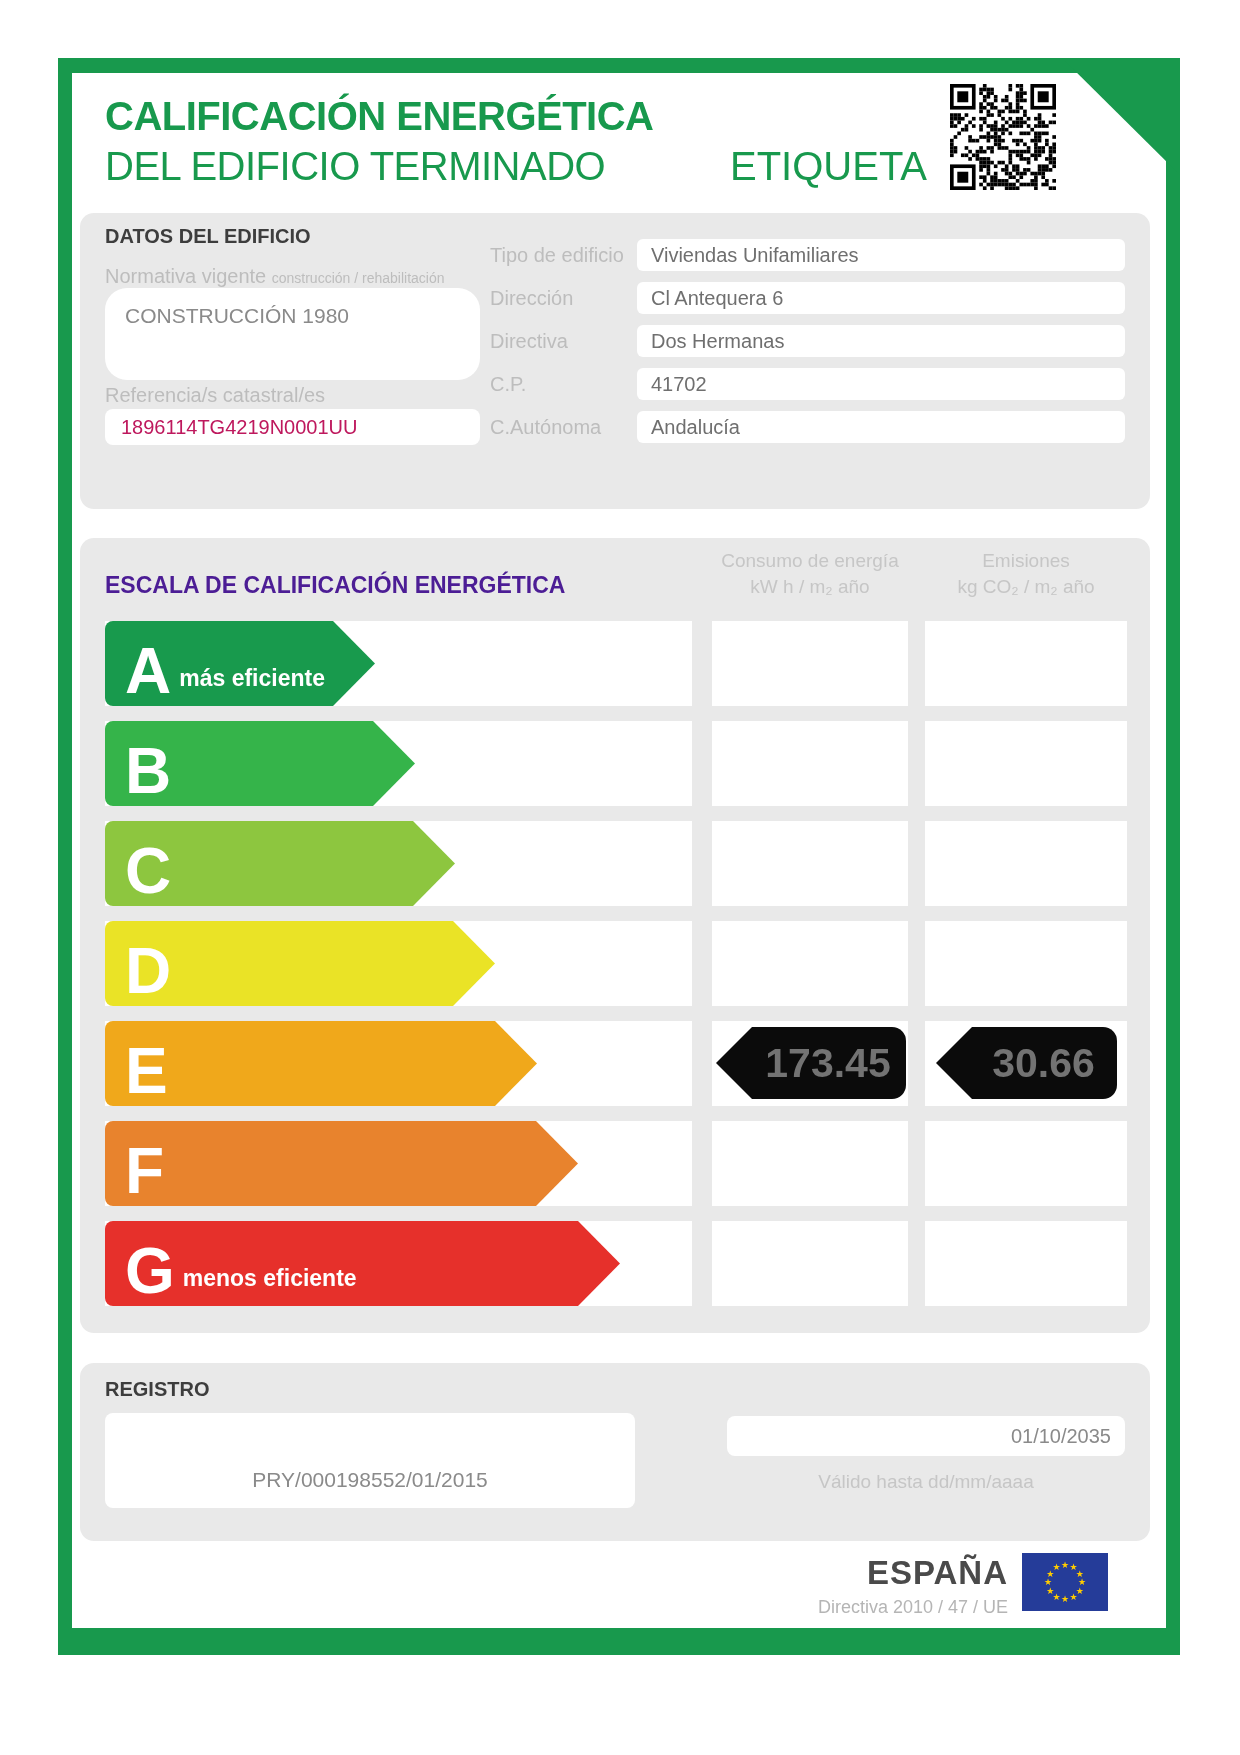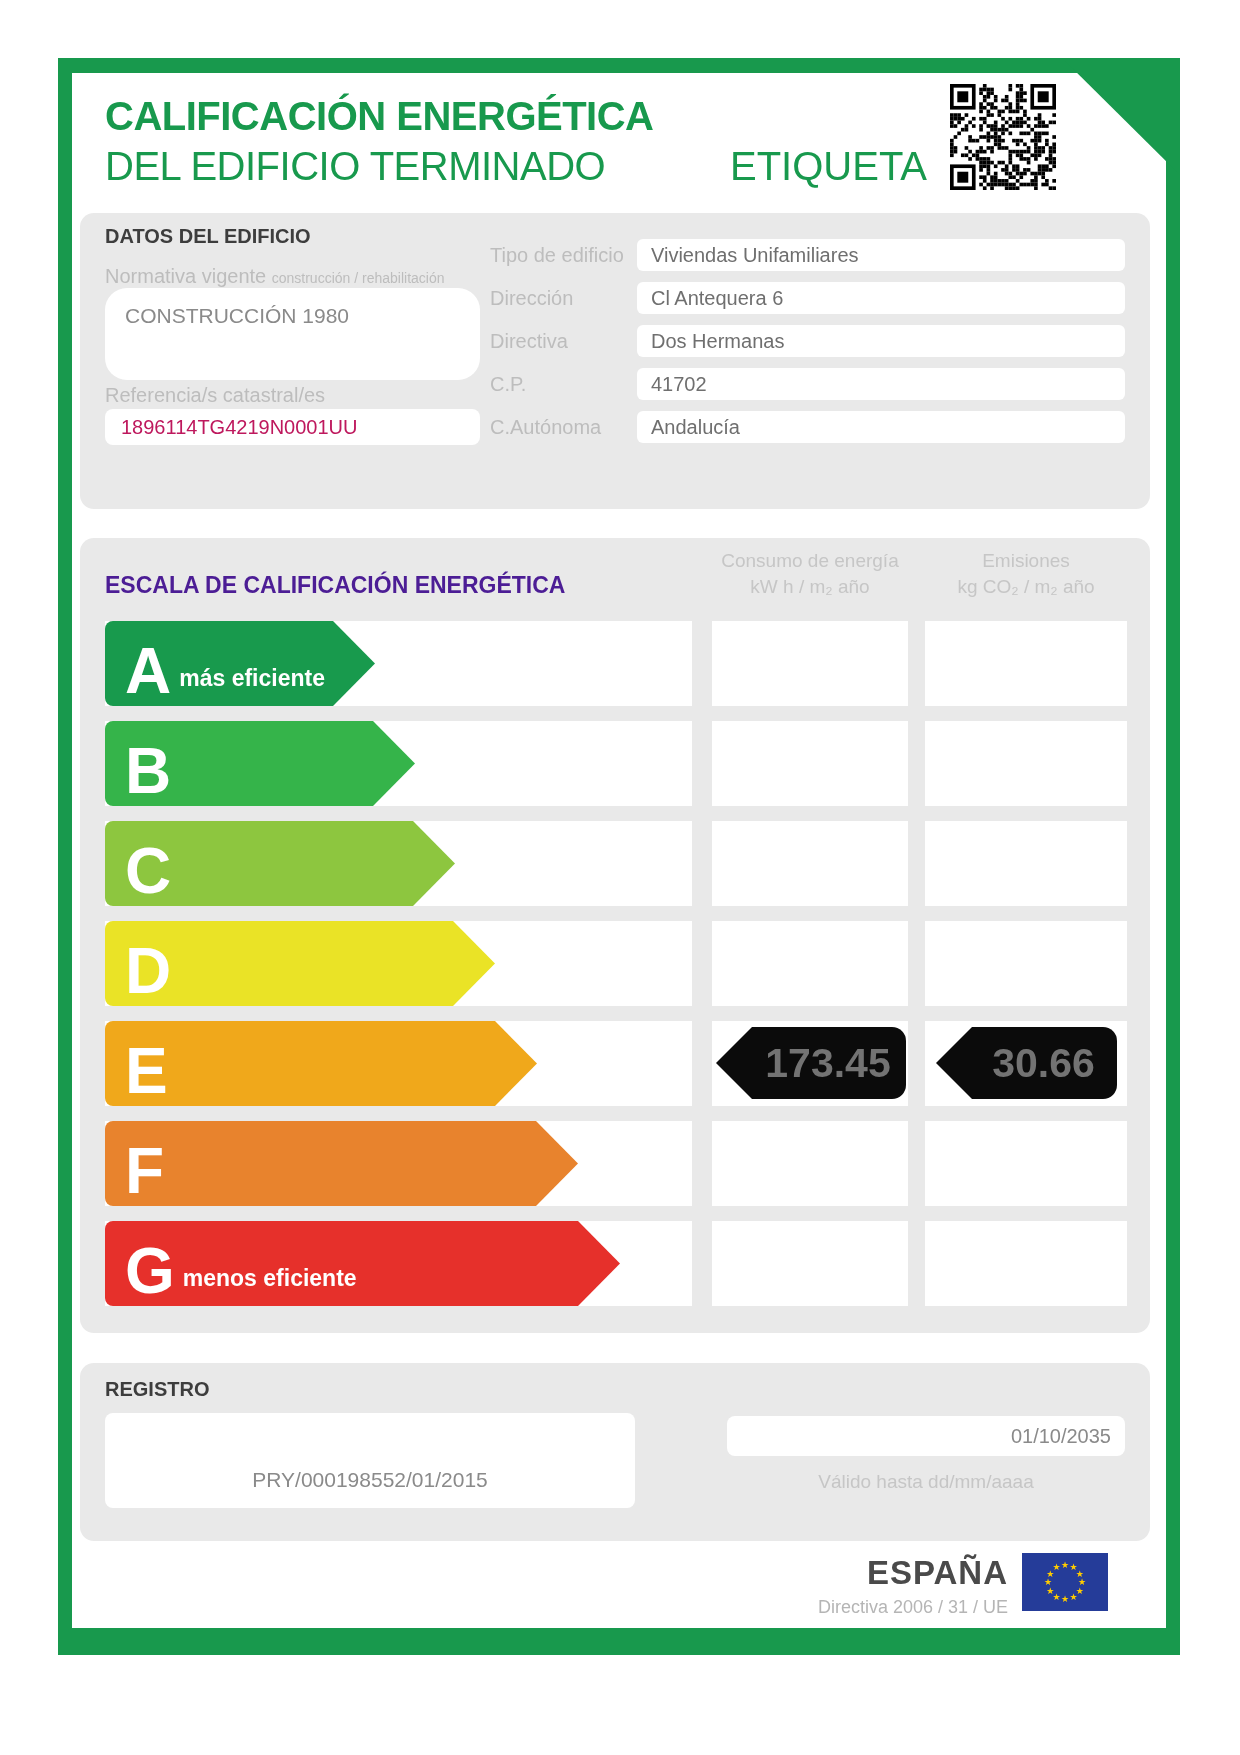--- a/index.html
+++ b/index.html
@@ -542,21 +542,21 @@
     <div class="wbox reg-num-box">
       <span class="reg-num">PRY/000198552/01/2015</span>
     </div>
     <div class="wbox reg-date-box">
       <span class="reg-date">01/10/2035</span>
     </div>
     <div class="reg-valid">Válido hasta dd/mm/aaaa</div>
   </div>
 
   <div class="espana">ESPAÑA</div>
-  <div class="directiva">Directiva 2006 / 31 / UE</div>
+  <div class="directiva">Directiva 2010 / 47 / UE</div>
   <div class="euflag">
     <svg viewBox="0 0 86 58" xmlns="http://www.w3.org/2000/svg">
       <rect width="86" height="58" fill="#253c99"></rect>
       <g fill="#ffcc00" font-size="9" text-anchor="middle" font-family="DejaVu Sans, sans-serif">
         <text x="43" y="15">★</text>
           <text x="51.5" y="17.3">★</text>
           <text x="57.7" y="23.5">★</text>
         <text x="60" y="32">★</text>
           <text x="57.7" y="40.5">★</text>
           <text x="51.5" y="46.7">★</text>

